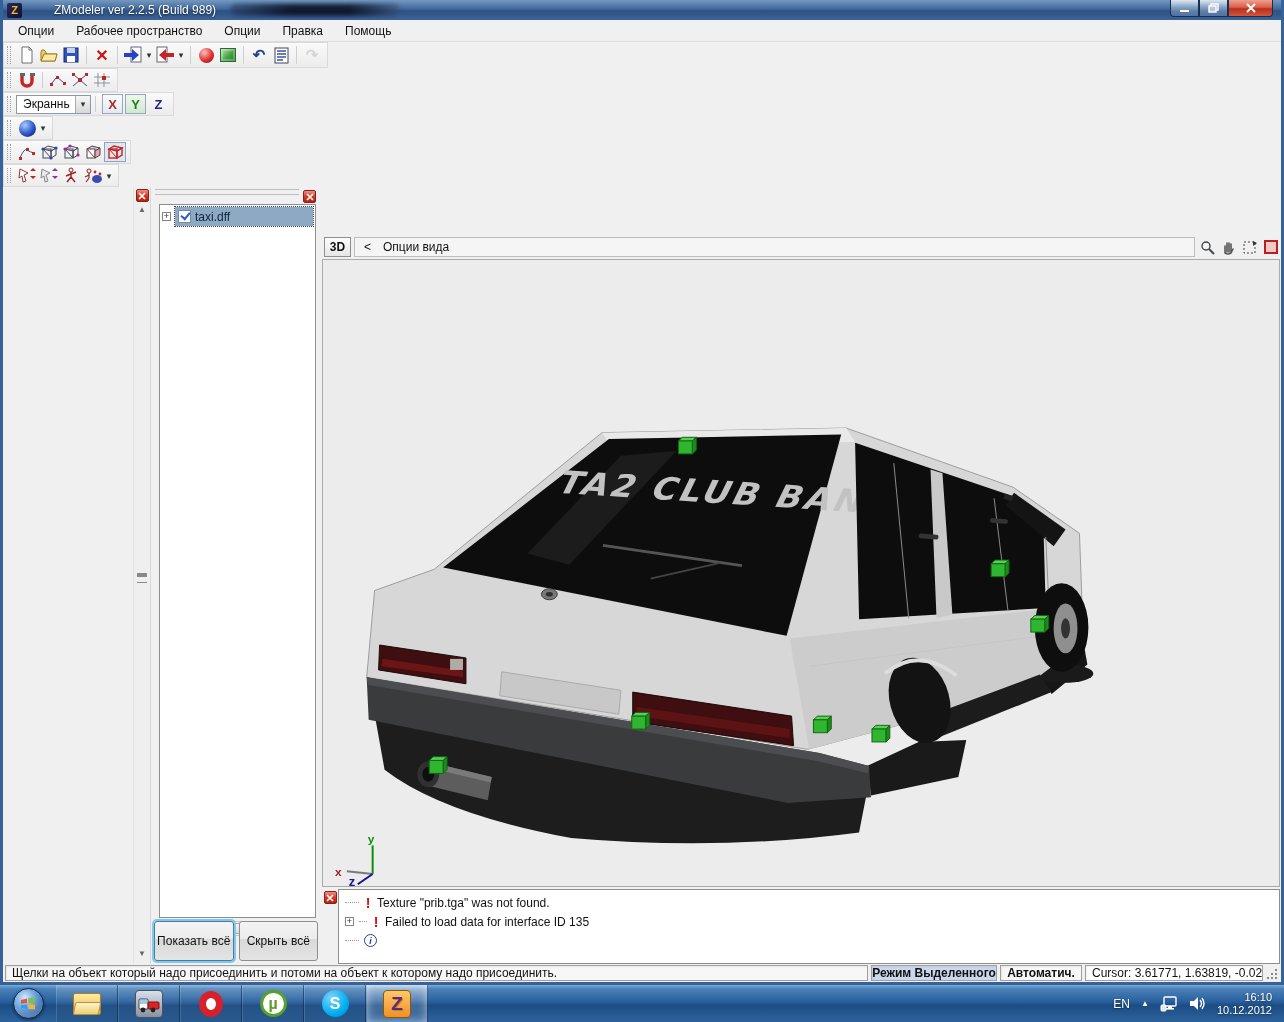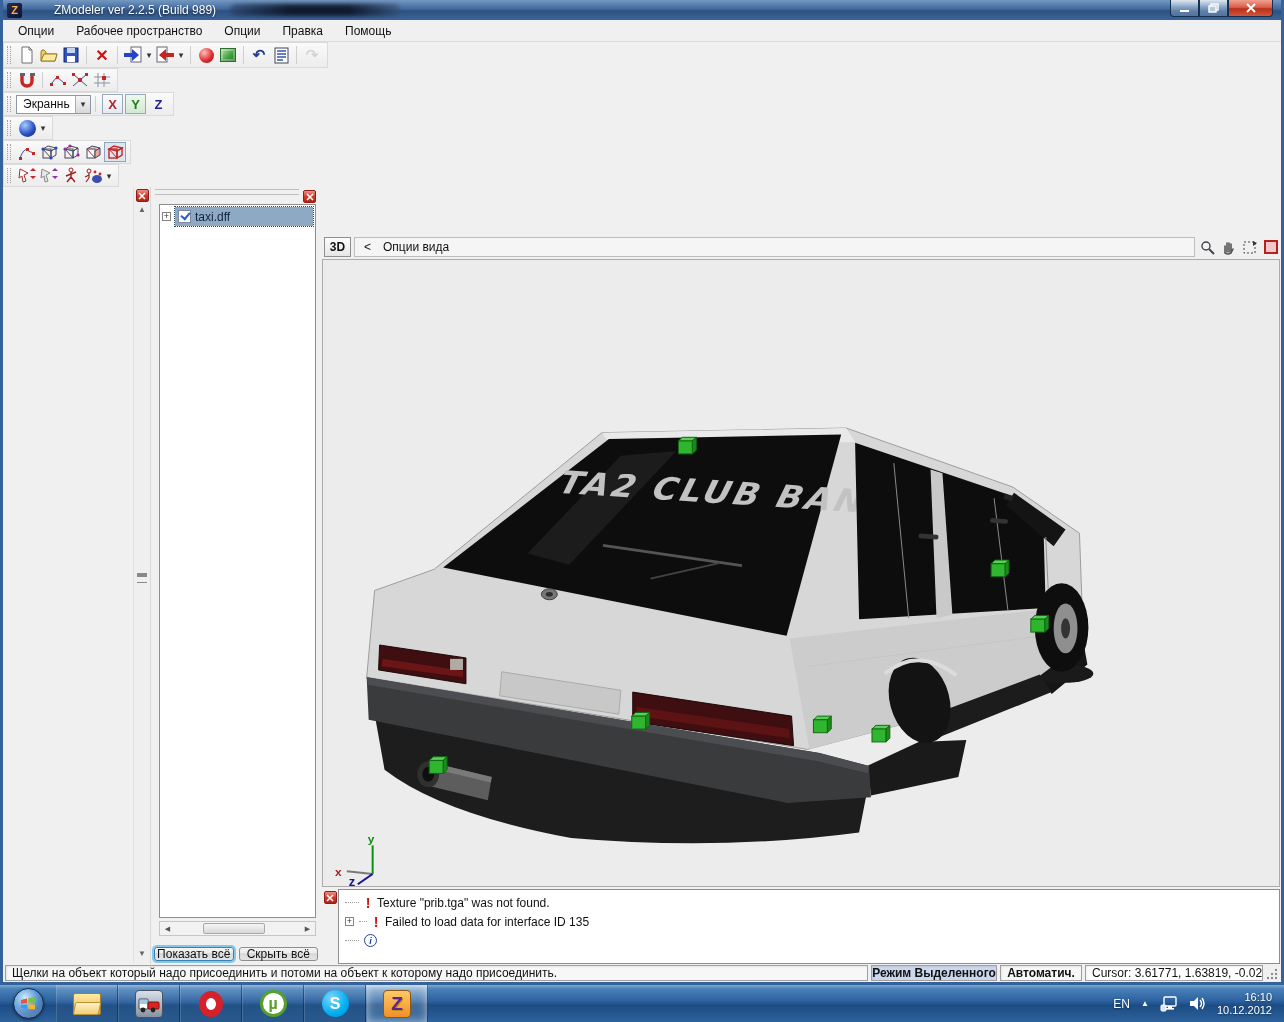--- a/index.html
+++ b/index.html
@@ -93,21 +93,21 @@
     background:#8ea9c4; outline:1px dotted #2c4a68; color:#10233a; }
   .check { width:13px; height:13px; background:#fff; border:1px solid #7a8aa0; position:relative; flex:0 0 auto; }
   .check::after { content:""; position:absolute; left:2px; top:1px; width:7px; height:4px;
     border-left:2px solid #2b5dce; border-bottom:2px solid #2b5dce; transform:rotate(-50deg); }
   .hscroll { position:absolute; left:7px; right:3px; bottom:28px; height:15px; border:1px solid #c6c6c6;
     background:#f2f2f2; display:flex; align-items:stretch; }
   .harrow { width:15px; display:flex; align-items:center; justify-content:center; color:#555; font-size:7px; }
   .htrack { flex:1; position:relative; }
   .hthumb { position:absolute; left:22%; width:50%; top:1px; bottom:1px;
     background:linear-gradient(#f4f4f4,#d8d8d8); border:1px solid #a8a8a8; border-radius:2px; }
-  .treebtns { position:absolute; left:2px; right:1px; bottom:3px; height:14px; display:flex; gap:5px; }
+  .treebtns { position:absolute; left:2px; right:1px; bottom:3px; height:40px; display:flex; gap:5px; }
   .btn { flex:1; border:1px solid #8e8e8e; border-radius:3px; font-size:12px;
     background:linear-gradient(#f4f4f4,#ebebeb 45%,#d9d9d9 46%,#e4e4e4);
     display:flex; align-items:center; justify-content:center; }
   .btn.focused { border-color:#3c7fb1; box-shadow:0 0 0 2px #84c7e8; }
 
   
   .viewport { position:absolute; left:318px; right:0; top:187px; bottom:18px;margin-top:48px; }
   .vheader { position:absolute; left:0; right:0; top:0; height:24px; background:#f0f0f0;
     display:flex; align-items:center; gap:3px; padding:0 3px; }
   .vmode { width:27px; height:20px; border:1px solid #8f8f8f; background:linear-gradient(#fdfdfd,#e6e6e6);

